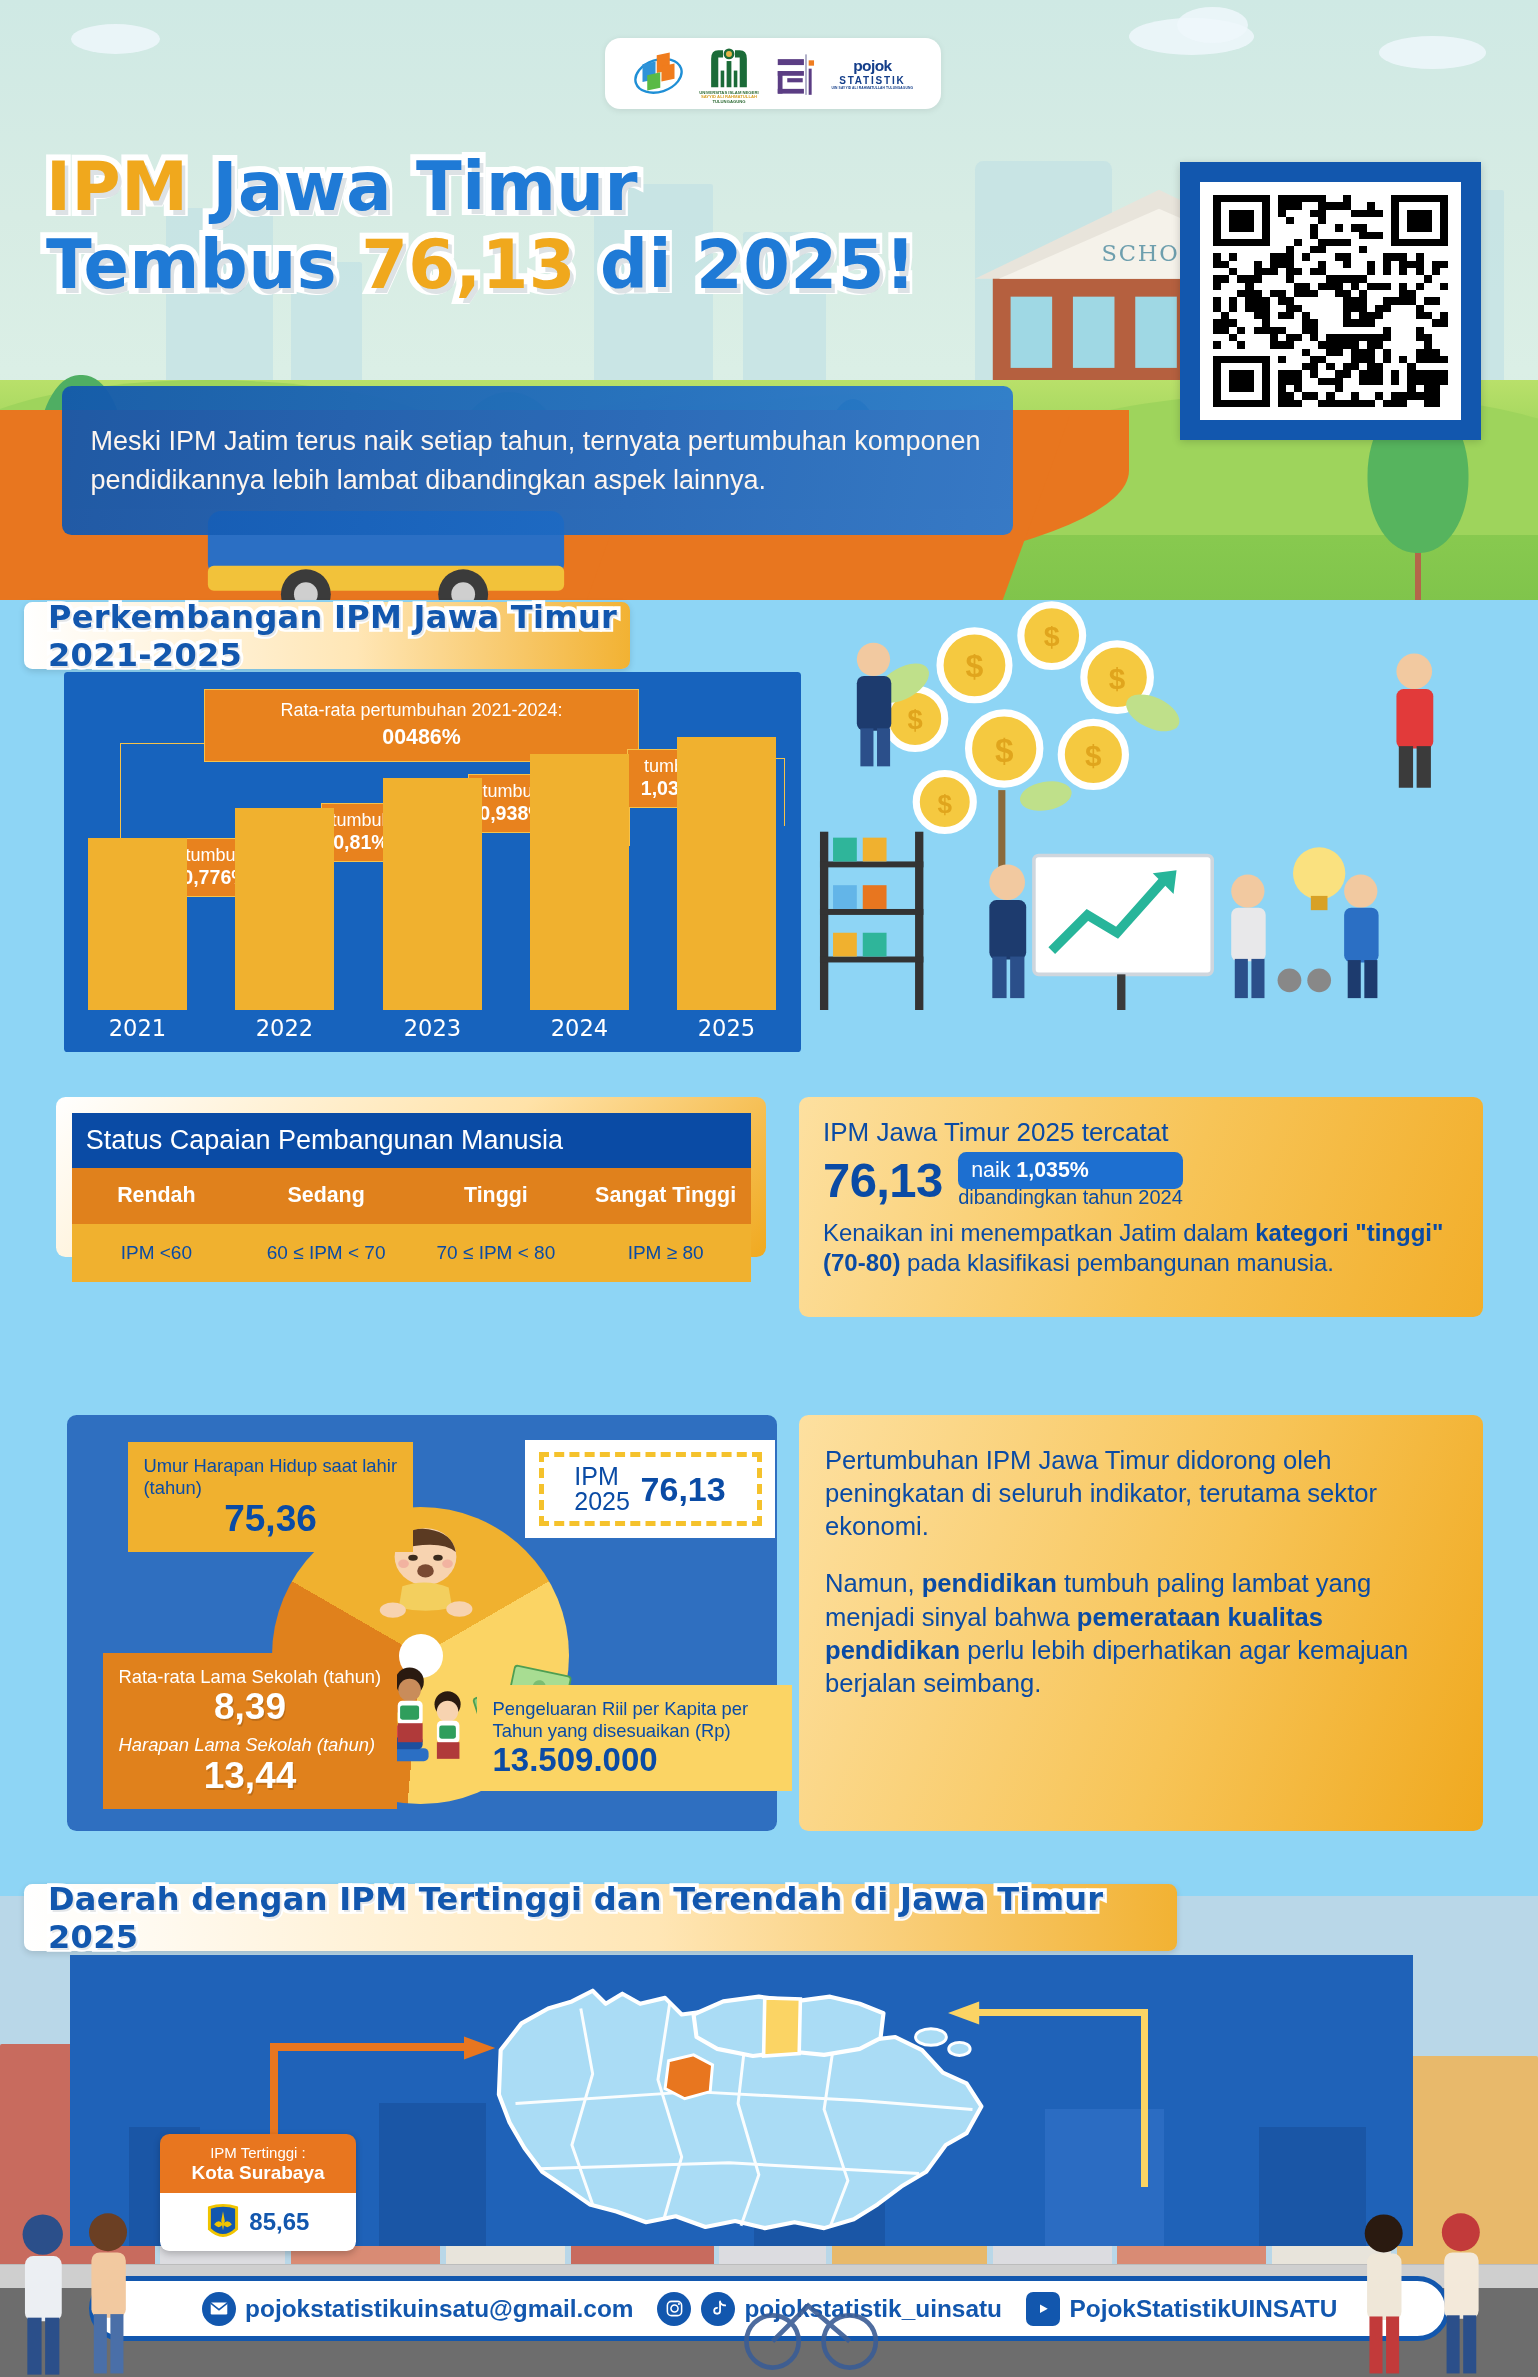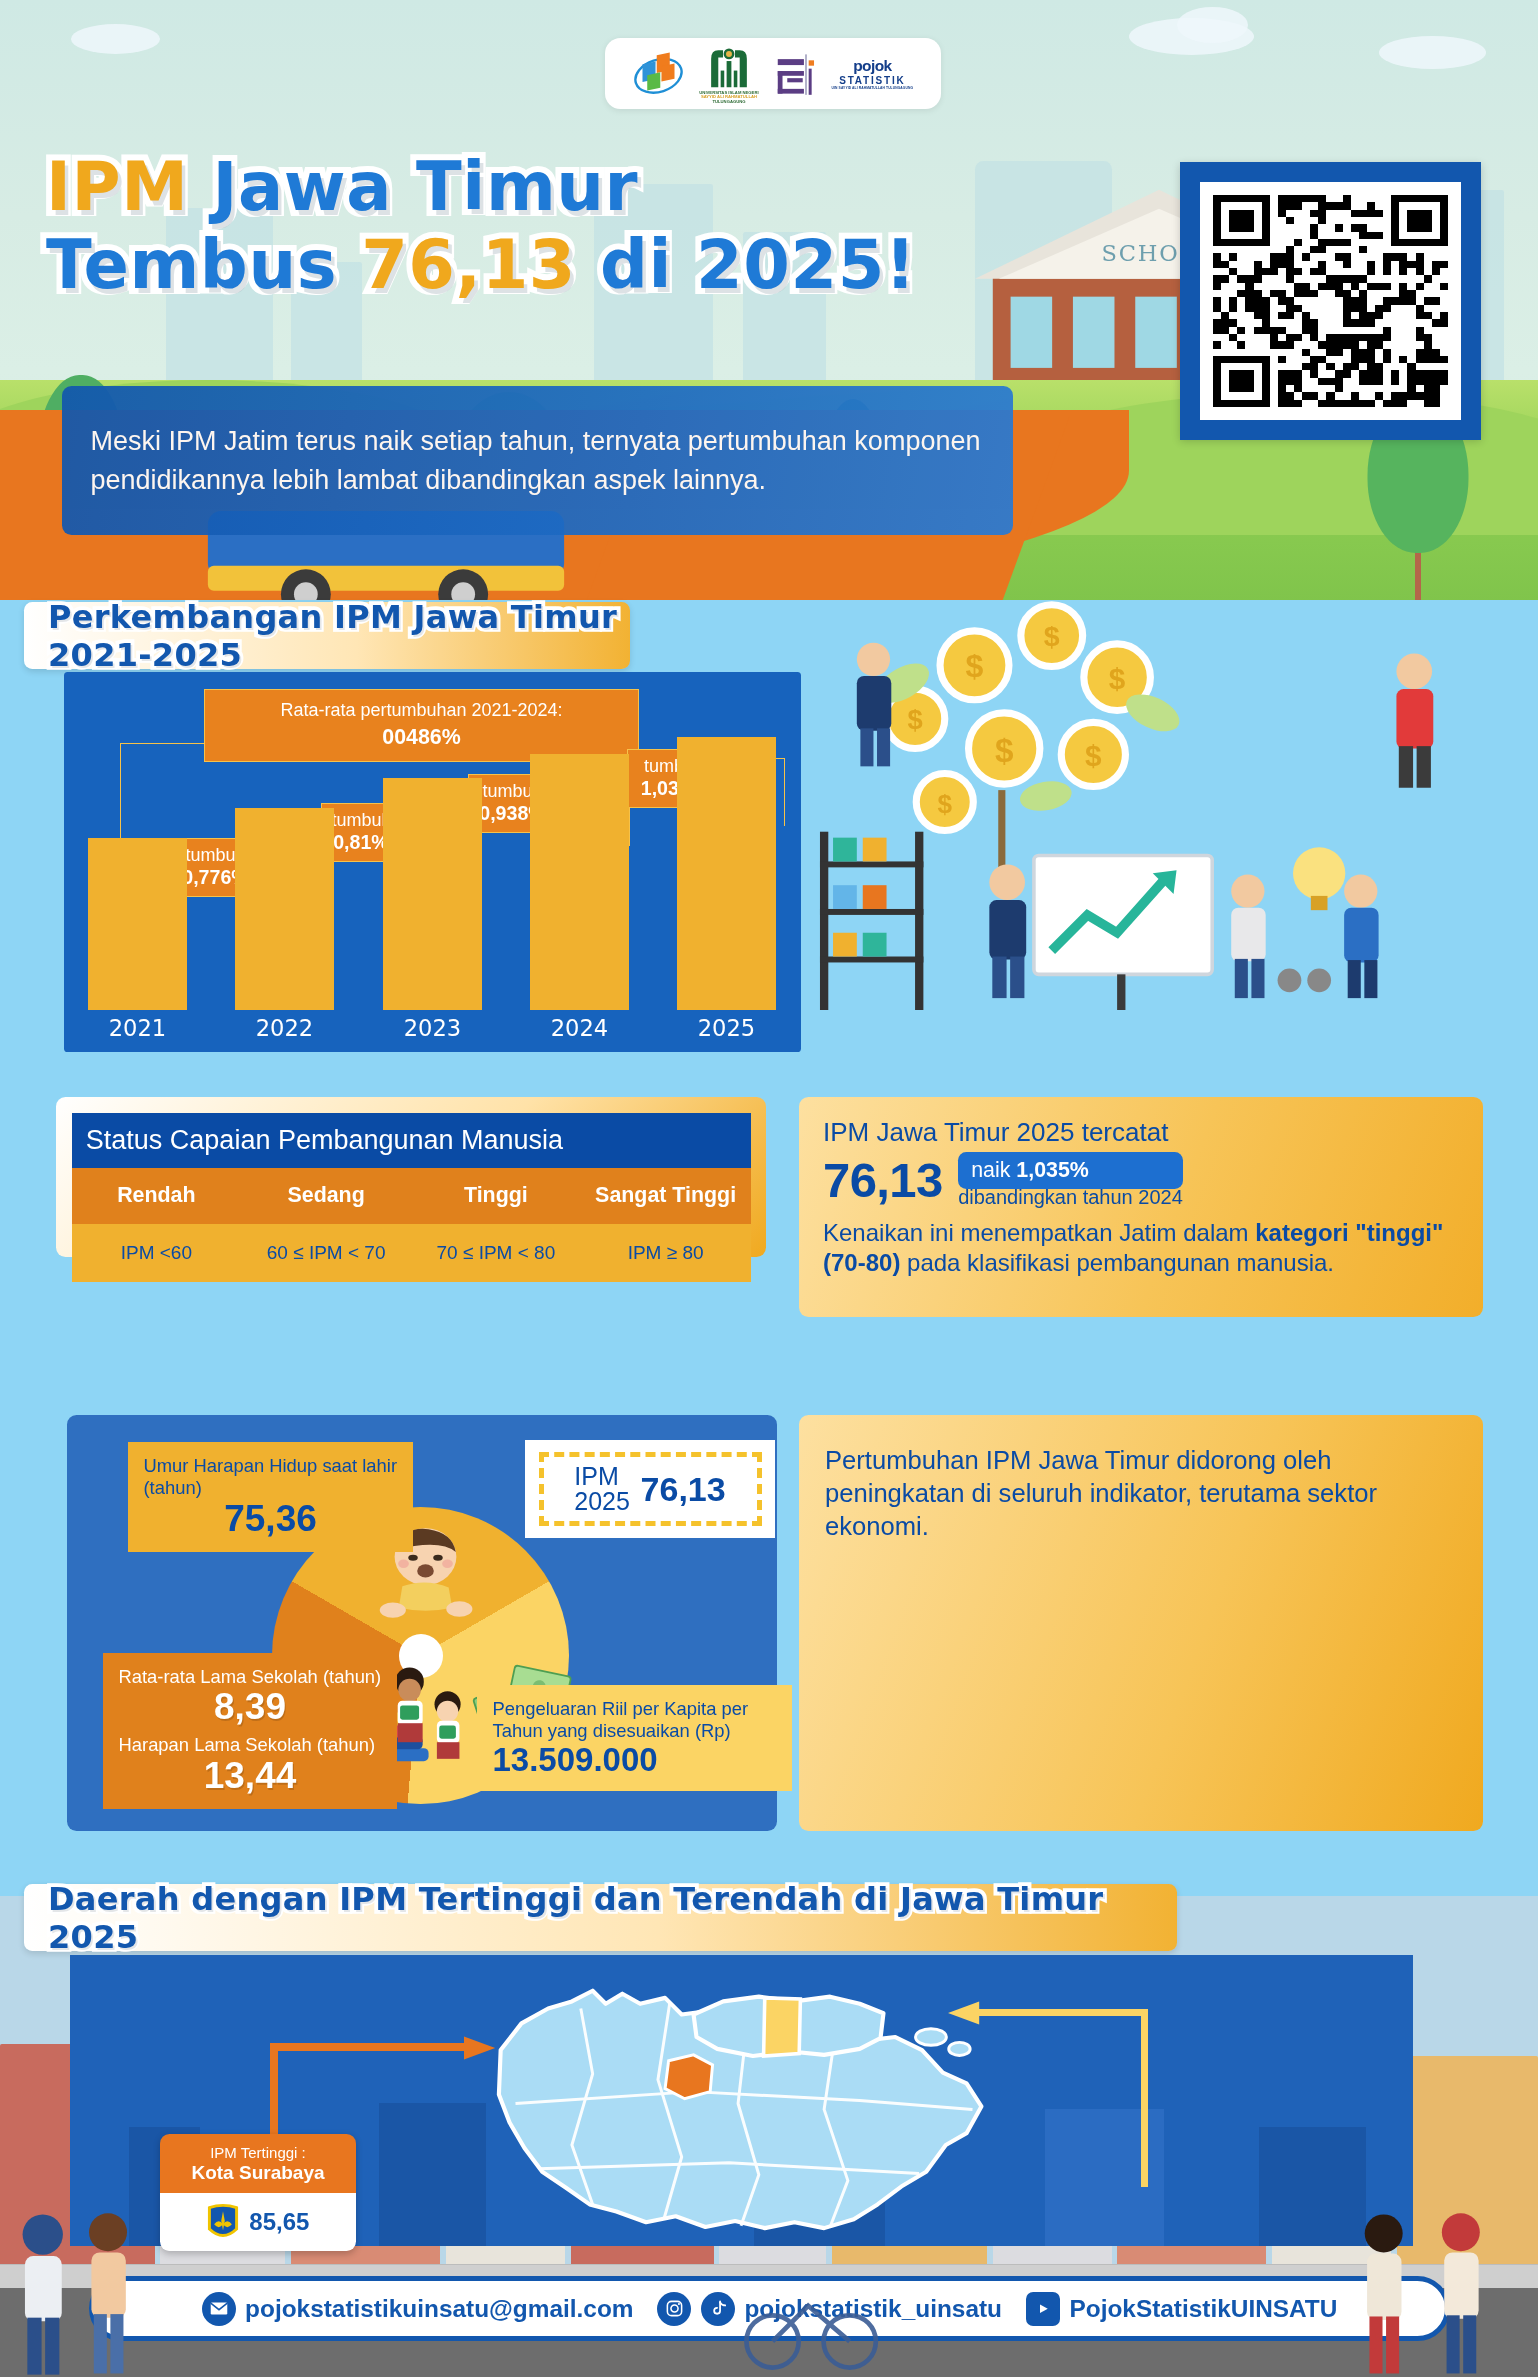--- a/index.html
+++ b/index.html
@@ -1417,21 +1417,21 @@
     </svg>
 
     <div class="kpi kpi-uhh">
       <div class="lbl">Umur Harapan Hidup saat lahir (tahun)</div>
       <div class="val">75,36</div>
     </div>
 
     <div class="kpi kpi-edu">
       <div class="lbl">Rata-rata Lama Sekolah (tahun)</div>
       <div class="val">8,39</div>
-      <div class="lbl" style="margin-top:7.1px;">Harapan Lama Sekolah (tahun)</div>
+      <div class="lbl" style="margin-top:7.1px;font-style:italic;">Harapan Lama Sekolah (tahun)</div>
       <div class="val">13,44</div>
     </div>
 
     <div class="kpi kpi-exp">
       <div class="lbl">Pengeluaran Riil per Kapita per Tahun yang disesuaikan (Rp)</div>
       <div class="val" style="font-size:33px;">13.509.000</div>
     </div>
 
     <div class="ipm-card">
       <div class="ipm-dash">
@@ -1439,20 +1439,21 @@
           <div>IPM</div>
           <div>2025</div>
         </div>
         <div class="v">76,13</div>
       </div>
     </div>
   </div>
 
   <div class="text-panel">
     <p>Pertumbuhan IPM Jawa Timur didorong oleh peningkatan di seluruh indikator, terutama sektor ekonomi.</p>
+    <p><span>Namun, </span><b>pendidikan</b><span> tumbuh paling lambat yang menjadi sinyal bahwa </span><b>pemerataan kualitas pendidikan</b><span> perlu lebih diperhatikan agar kemajuan berjalan seimbang.</span></p>
   </div>
 
   <div class="bg-bottom">
     <div class="bbld" style="left:0px;width:155px;height:250px;background:#c86b5e;"></div>
     <div class="bbld" style="left:160px;width:125px;height:196px;background:#dcdce0;"></div>
     <div class="bbld" style="left:291px;width:149px;height:273px;background:#d98b74;"></div>
     <div class="bbld" style="left:446px;width:119px;height:178px;background:#e8e4db;"></div>
     <div class="bbld" style="left:571px;width:143px;height:238px;background:#c86b5e;"></div>
     <div class="bbld" style="left:719px;width:107px;height:172px;background:#dcdce0;"></div>
     <div class="bbld" style="left:832px;width:155px;height:267px;background:#e8b96b;"></div>

